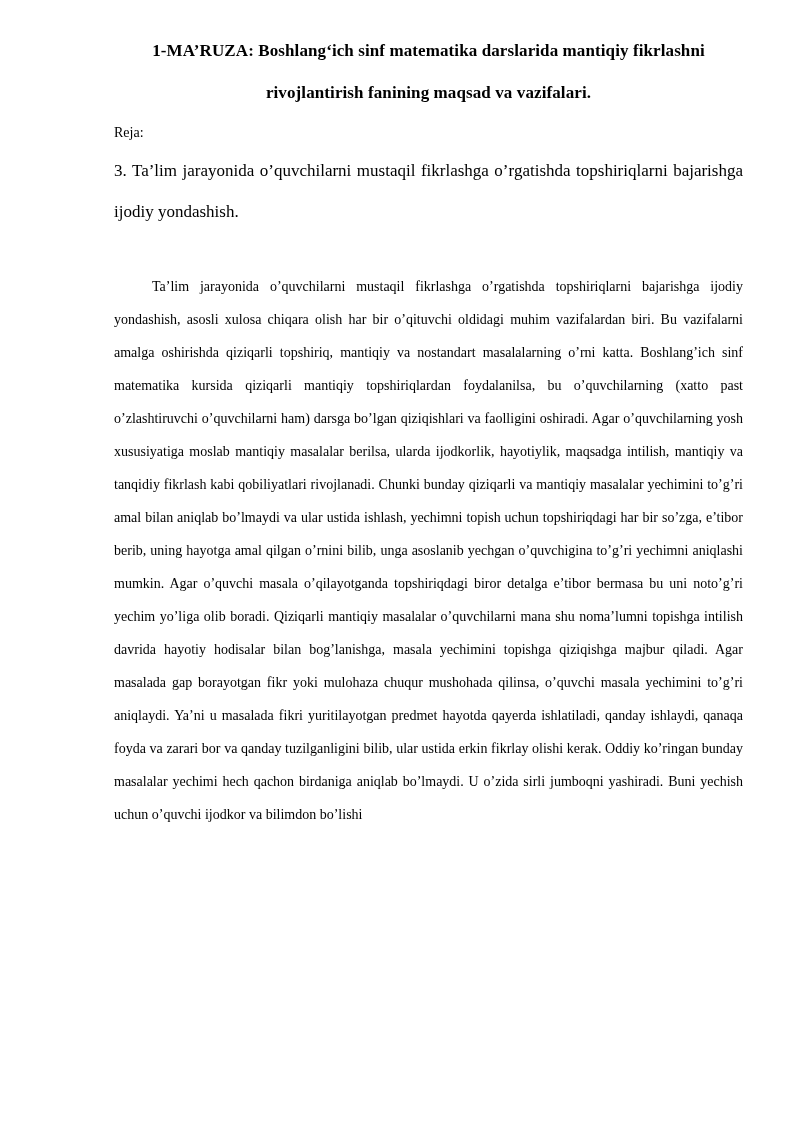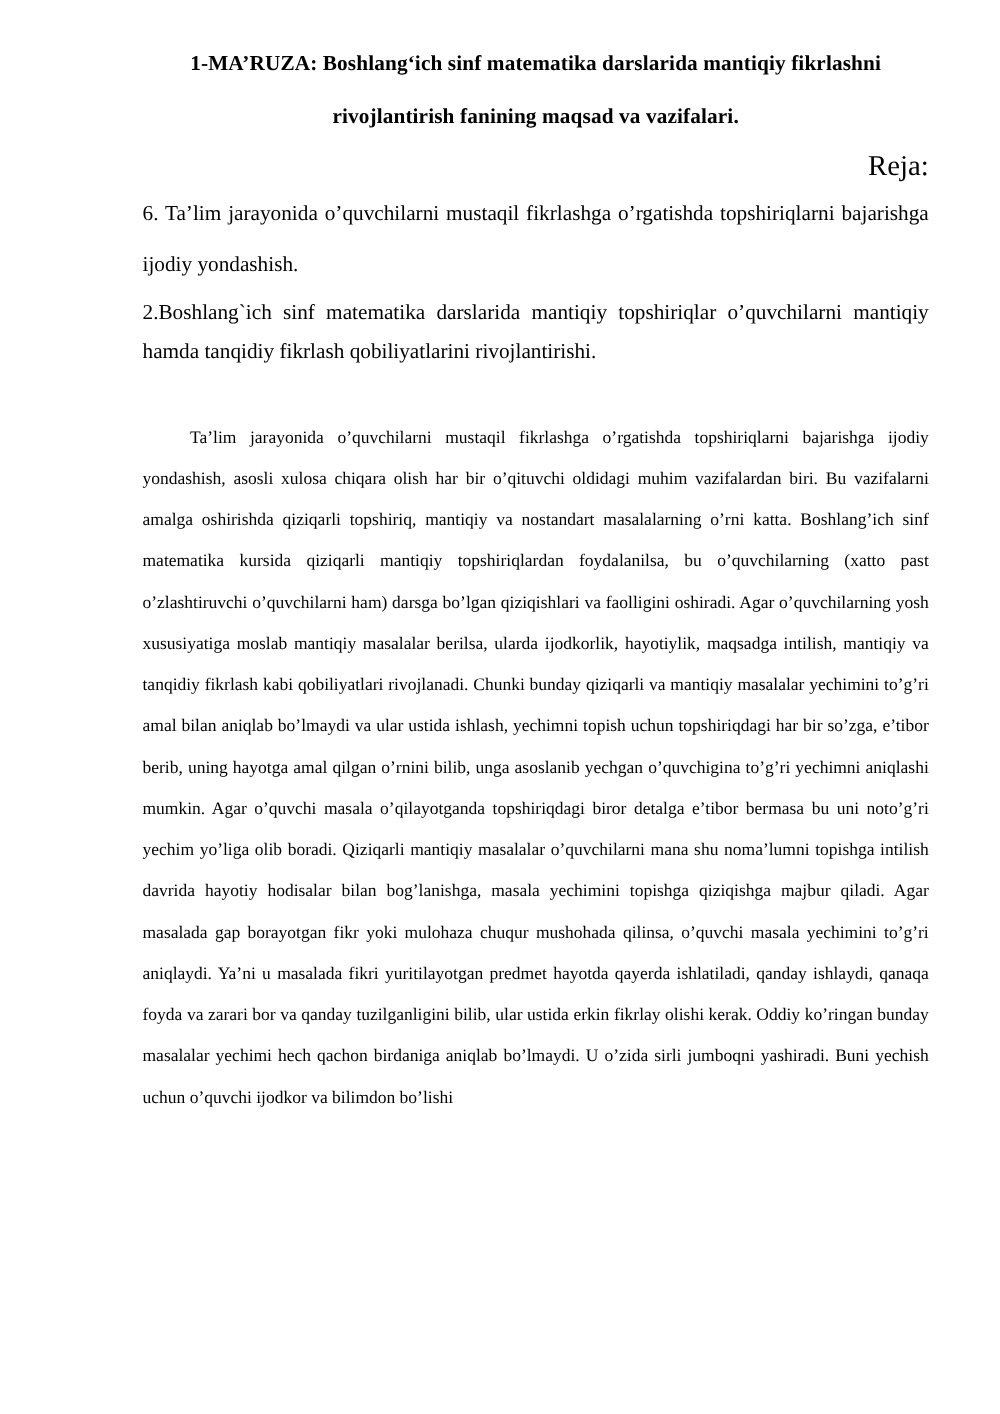--- a/index.html
+++ b/index.html
@@ -21,23 +21,23 @@
   .doc-title {
     margin: 0;
     font-size: 17px;
     font-weight: bold;
     text-align: center;
     line-height: 42px;
     letter-spacing: 0.1px;
   }
   .plan-heading {
     margin: 2px 0 0 0;
-    font-size: 23px;
+    font-size: 14px;
     font-weight: normal;
-    text-align: right;
+    text-align: left;
     line-height: 34px;
   }
   .plan-item {
     margin: 0;
     font-size: 17px;
     text-align: justify;
   }
   .plan-item-1 {
     line-height: 41px;
   }
@@ -55,19 +55,18 @@
 </style>
 </head>
 <body>
 
 <div class="page">
 
   <h1 class="doc-title">1-MA’RUZA: Boshlangʻich sinf matematika darslarida mantiqiy fikrlashni rivojlantirish fanining maqsad va vazifalari.</h1>
 
   <p class="plan-heading">Reja:</p>
 
-  <p class="plan-item plan-item-1">6. Ta’lim jarayonida o’quvchilarni mustaqil fikrlashga o’rgatishda topshiriqlarni bajarishga ijodiy yondashish.</p>
+  <p class="plan-item plan-item-1">3. Ta’lim jarayonida o’quvchilarni mustaqil fikrlashga o’rgatishda topshiriqlarni bajarishga ijodiy yondashish.</p>
 
-  <p class="plan-item plan-item-2">2.Boshlang`ich sinf matematika darslarida mantiqiy topshiriqlar o’quvchilarni mantiqiy hamda tanqidiy fikrlash qobiliyatlarini rivojlantirishi.</p>
 
   <p class="body-paragraph">Ta’lim jarayonida o’quvchilarni mustaqil fikrlashga o’rgatishda topshiriqlarni bajarishga ijodiy yondashish, asosli xulosa chiqara olish har bir o’qituvchi oldidagi muhim vazifalardan biri. Bu vazifalarni amalga oshirishda qiziqarli topshiriq, mantiqiy va nostandart masalalarning o’rni katta. Boshlang’ich sinf matematika kursida qiziqarli mantiqiy topshiriqlardan foydalanilsa, bu o’quvchilarning (xatto past o’zlashtiruvchi o’quvchilarni ham) darsga bo’lgan qiziqishlari va faolligini oshiradi. Agar o’quvchilarning yosh xususiyatiga moslab mantiqiy masalalar berilsa, ularda ijodkorlik, hayotiylik, maqsadga intilish, mantiqiy va tanqidiy fikrlash kabi qobiliyatlari rivojlanadi. Chunki bunday qiziqarli va mantiqiy masalalar yechimini to’g’ri amal bilan aniqlab bo’lmaydi va ular ustida ishlash, yechimni topish uchun topshiriqdagi har bir so’zga, e’tibor berib, uning hayotga amal qilgan o’rnini bilib, unga asoslanib yechgan o’quvchigina to’g’ri yechimni aniqlashi mumkin. Agar o’quvchi masala o’qilayotganda topshiriqdagi biror detalga e’tibor bermasa bu uni noto’g’ri yechim yo’liga olib boradi. Qiziqarli mantiqiy masalalar o’quvchilarni mana shu noma’lumni topishga intilish davrida hayotiy hodisalar bilan bog’lanishga, masala yechimini topishga qiziqishga majbur qiladi. Agar masalada gap borayotgan fikr yoki mulohaza chuqur mushohada qilinsa, o’quvchi masala yechimini to’g’ri aniqlaydi. Ya’ni u masalada fikri yuritilayotgan predmet hayotda qayerda ishlatiladi, qanday ishlaydi, qanaqa foyda va zarari bor va qanday tuzilganligini bilib, ular ustida erkin fikrlay olishi kerak. Oddiy ko’ringan bunday masalalar yechimi hech qachon birdaniga aniqlab bo’lmaydi. U o’zida sirli jumboqni yashiradi. Buni yechish uchun o’quvchi ijodkor va bilimdon  bo’lishi</p>
 
 </div>
 
 </body></html>

